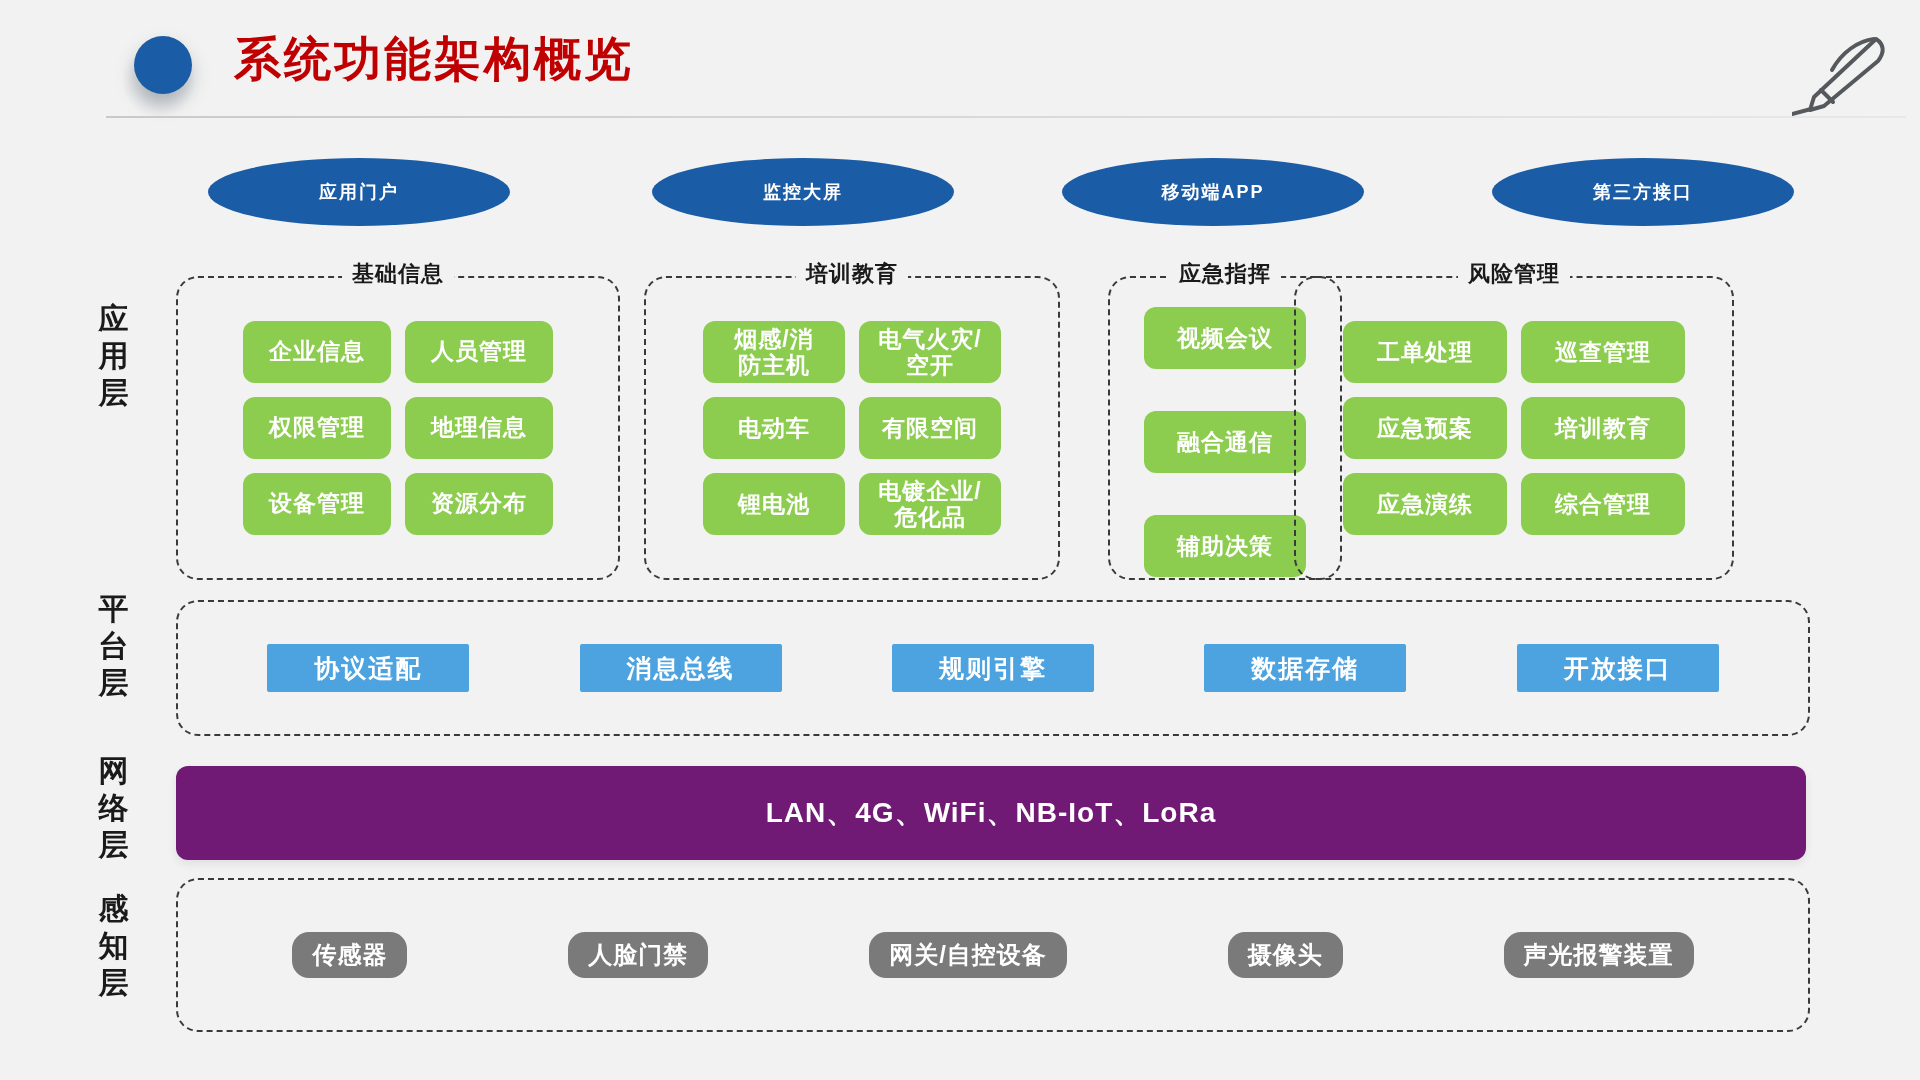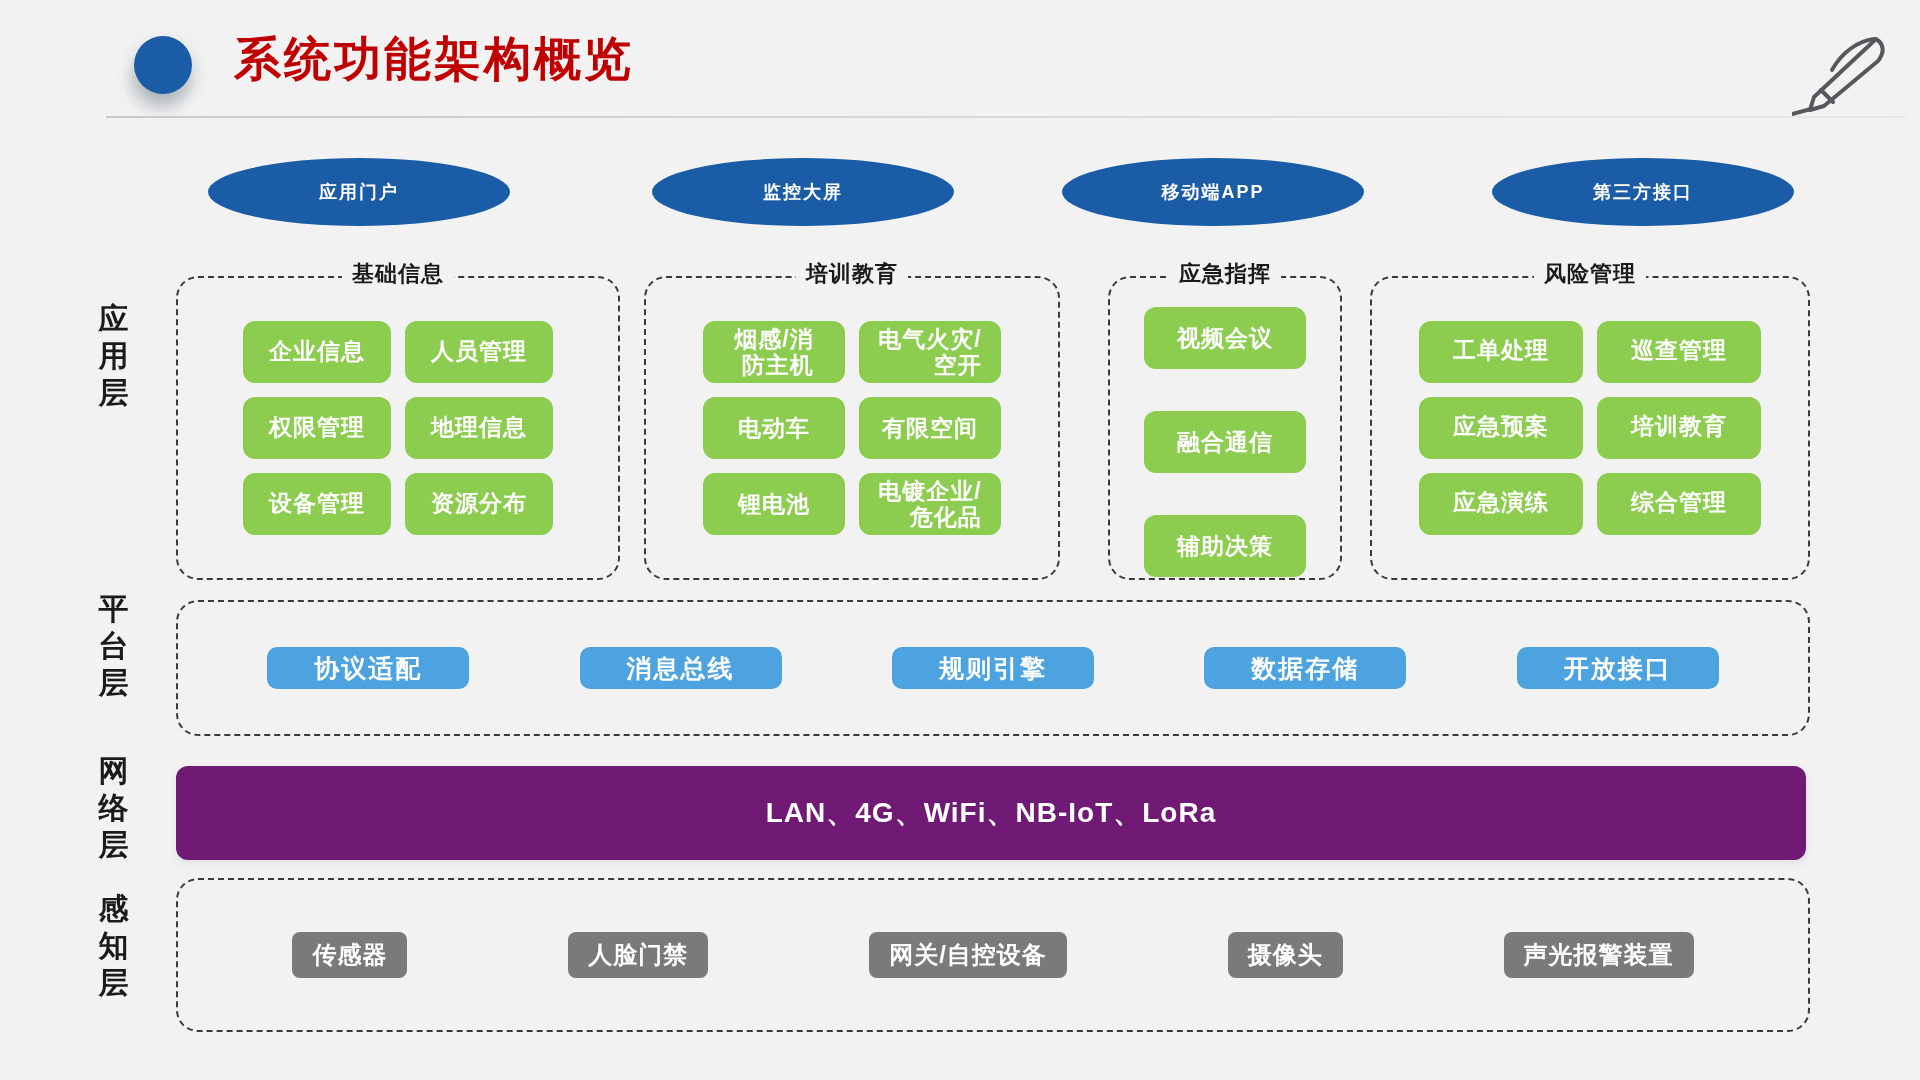--- a/index.html
+++ b/index.html
@@ -139,21 +139,21 @@
     line-height: 1.15;
     white-space: pre-line;
   }
   .chip-green {
     background: #8ccc4e;
     font-size: 23px;
     height: 62px;
     letter-spacing: 1px;
   }
   .g-two { width: 148px; font-family: Liberation Serif, serif; }
-  .g-two-narrow { width: 142px; text-align: right; }
+  .g-two-narrow { width: 142px; }
   .g-one { width: 162px; margin-top: 28px; }
   .g-wide { width: 164px; }
 
   
   .band {
     position: absolute;
     border: 2px dashed #3a3a3a;
     border-radius: 22px;
   }
   .band-inner {
@@ -162,24 +162,24 @@
     width: 100%; height: 100%;
     display: flex;
     align-items: center;
     justify-content: space-around;
     padding: 0 34px;
     box-sizing: border-box;
   }
   .chip-blue {
     background: #4ca3e0;
     font-size: 25px;
-    height: 42px;
+    height: 48px;
     width: 202px;
     letter-spacing: 2px;
-    border-radius: 10px;
+    border-radius: 2px;
   }
 
   
   .net-bar {
     position: absolute;
     background: #701a75;
     border-radius: 12px;
     display: flex;
     align-items: center;
     justify-content: center;
@@ -189,21 +189,21 @@
     letter-spacing: 1px;
     box-shadow: 0 4px 10px rgba(0,0,0,0.08);
   }
 
   
   .chip-gray {
     background: #7a7a7a;
     font-size: 24px;
     height: 46px;
     letter-spacing: 1px;
-    border-radius: 8px;
+    border-radius: 17px;
     padding: 0 20px;
   }
 </style>
 </head>
 <body>
 
 <div class="header">
   <div class="header-dot-shadow"></div>
   <div class="header-dot"></div>
   <div class="page-title">系统功能架构概览</div>
@@ -275,21 +275,21 @@
 
 <div class="group-box" style="left:1108px; top:276px; width:230px; height:300px;">
   <div class="group-title">应急指挥</div>
   <div class="group-inner">
     <div class="chip chip-green g-one">视频会议</div>
     <div class="chip chip-green g-one">融合通信</div>
     <div class="chip chip-green g-one">辅助决策</div>
   </div>
 </div>
 
-<div class="group-box" style="left:1370px; top:276px; width:436px; height:300px;font-family:Liberation Mono, monospace;">
+<div class="group-box" style="left:1294px; top:276px; width:436px; height:300px;">
   <div class="group-title">风险管理</div>
   <div class="group-inner">
     <div class="chip chip-green g-wide">工单处理</div>
     <div class="chip chip-green g-wide">巡查管理</div>
     <div class="chip chip-green g-wide">应急预案</div>
     <div class="chip chip-green g-wide">培训教育</div>
     <div class="chip chip-green g-wide">应急演练</div>
     <div class="chip chip-green g-wide">综合管理</div>
   </div>
 </div>

